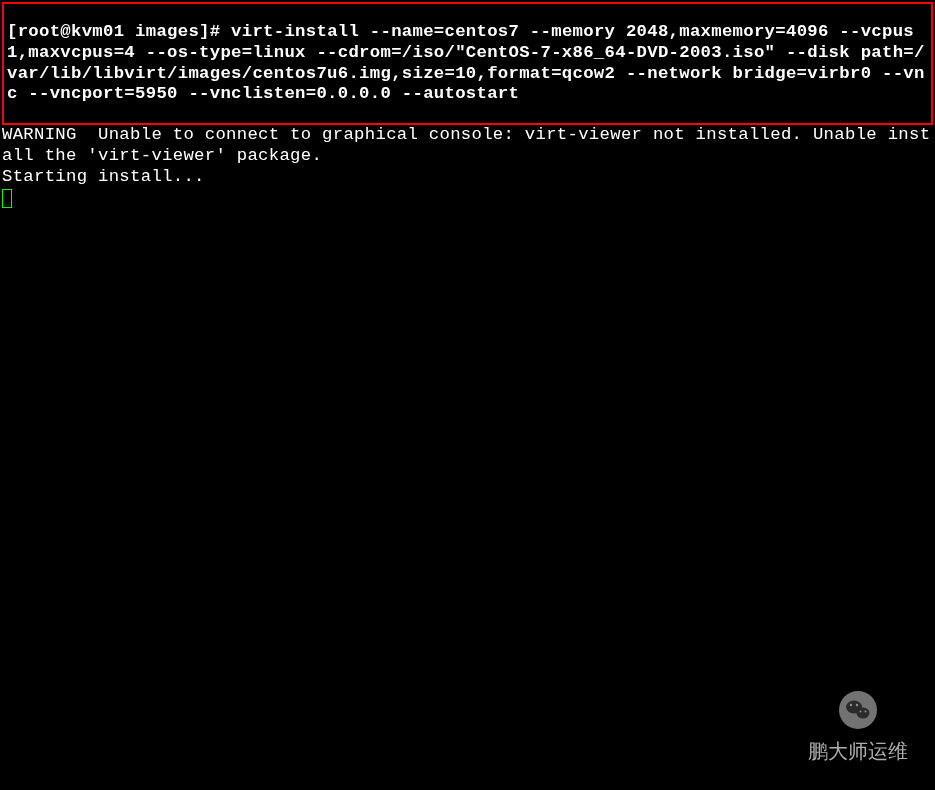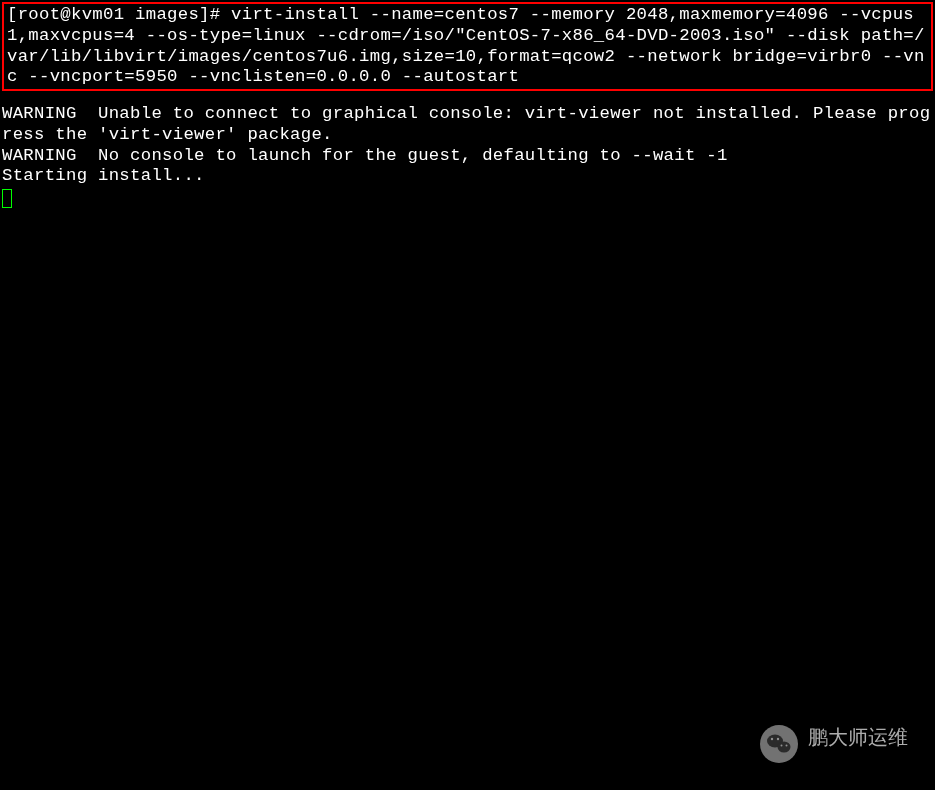--- a/index.html
+++ b/index.html
@@ -19,22 +19,23 @@
       position: relative;
       padding: 2px;
     }
     .terminal {
       width: 100%;
       height: 100%;
       position: relative;
     }
     .red-box {
       border: 2px solid #ff0000;
-      padding: 1px 3px;
-      margin-bottom: 13px;
+      padding: 18px 3px;
+      margin-bottom: 0px;
+      font-weight: bold;
     }
     .prompt-user {
       color: #ffffff;
     }
     .line {
       white-space: pre-wrap;
       word-break: break-all;
       letter-spacing: 0.3px;
     }
     .cursor {
@@ -42,23 +43,24 @@
       width: 10px;
       height: 19px;
       border: 1px solid #00ff00;
       vertical-align: bottom;
     }
     .watermark {
       position: absolute;
       bottom: 25px;
       right: 25px;
       display: flex;
-      align-items: flex-start;
+      align-items: center;
       gap: 10px;
       opacity: 0.85;
+      flex-direction: column;
     }
     .wechat-icon {
       width: 38px;
       height: 38px;
       background: rgba(180,180,180,0.75);
       border-radius: 50%;
       position: relative;
       display: flex;
       align-items: center;
       justify-content: center;
@@ -74,22 +76,21 @@
       font-weight: 500;
     }
   </style>
 </head>
 <body>
 
 <div class="terminal">
   <div class="red-box">
     <div class="line"><span class="prompt-user">[root@kvm01 images]# </span><span>virt-install --name=centos7 --memory 2048,maxmemory=4096 --vcpus 1,maxvcpus=4 --os-type=linux --cdrom=/iso/"CentOS-7-x86_64-DVD-2003.iso" --disk path=/var/lib/libvirt/images/centos7u6.img,size=10,format=qcow2 --network bridge=virbr0 --vnc --vncport=5950 --vnclisten=0.0.0.0 --autostart</span></div>
   </div>
-  <div class="line">WARNING  Unable to connect to graphical console: virt-viewer not installed. Please progress the 'virt-viewer' package.</div>
-  <div class="line">WARNING  No console to launch for the guest, defaulting to --wait -1</div>
+  <div class="line">WARNING  Unable to connect to graphical console: virt-viewer not installed. Unable install the 'virt-viewer' package.</div>
   <div class="line"></div>
   <div class="line">Starting install...</div>
   <div class="line"><span class="cursor"></span></div>
 
   <div class="watermark">
     <div class="wechat-icon">
       <svg viewBox="0 0 28 28" fill="none">
         <ellipse cx="10" cy="11" rx="8" ry="6.5" fill="#333"></ellipse>
         <circle cx="7" cy="9" r="1.2" fill="#aaa"></circle>
         <circle cx="13" cy="9" r="1.2" fill="#aaa"></circle>

